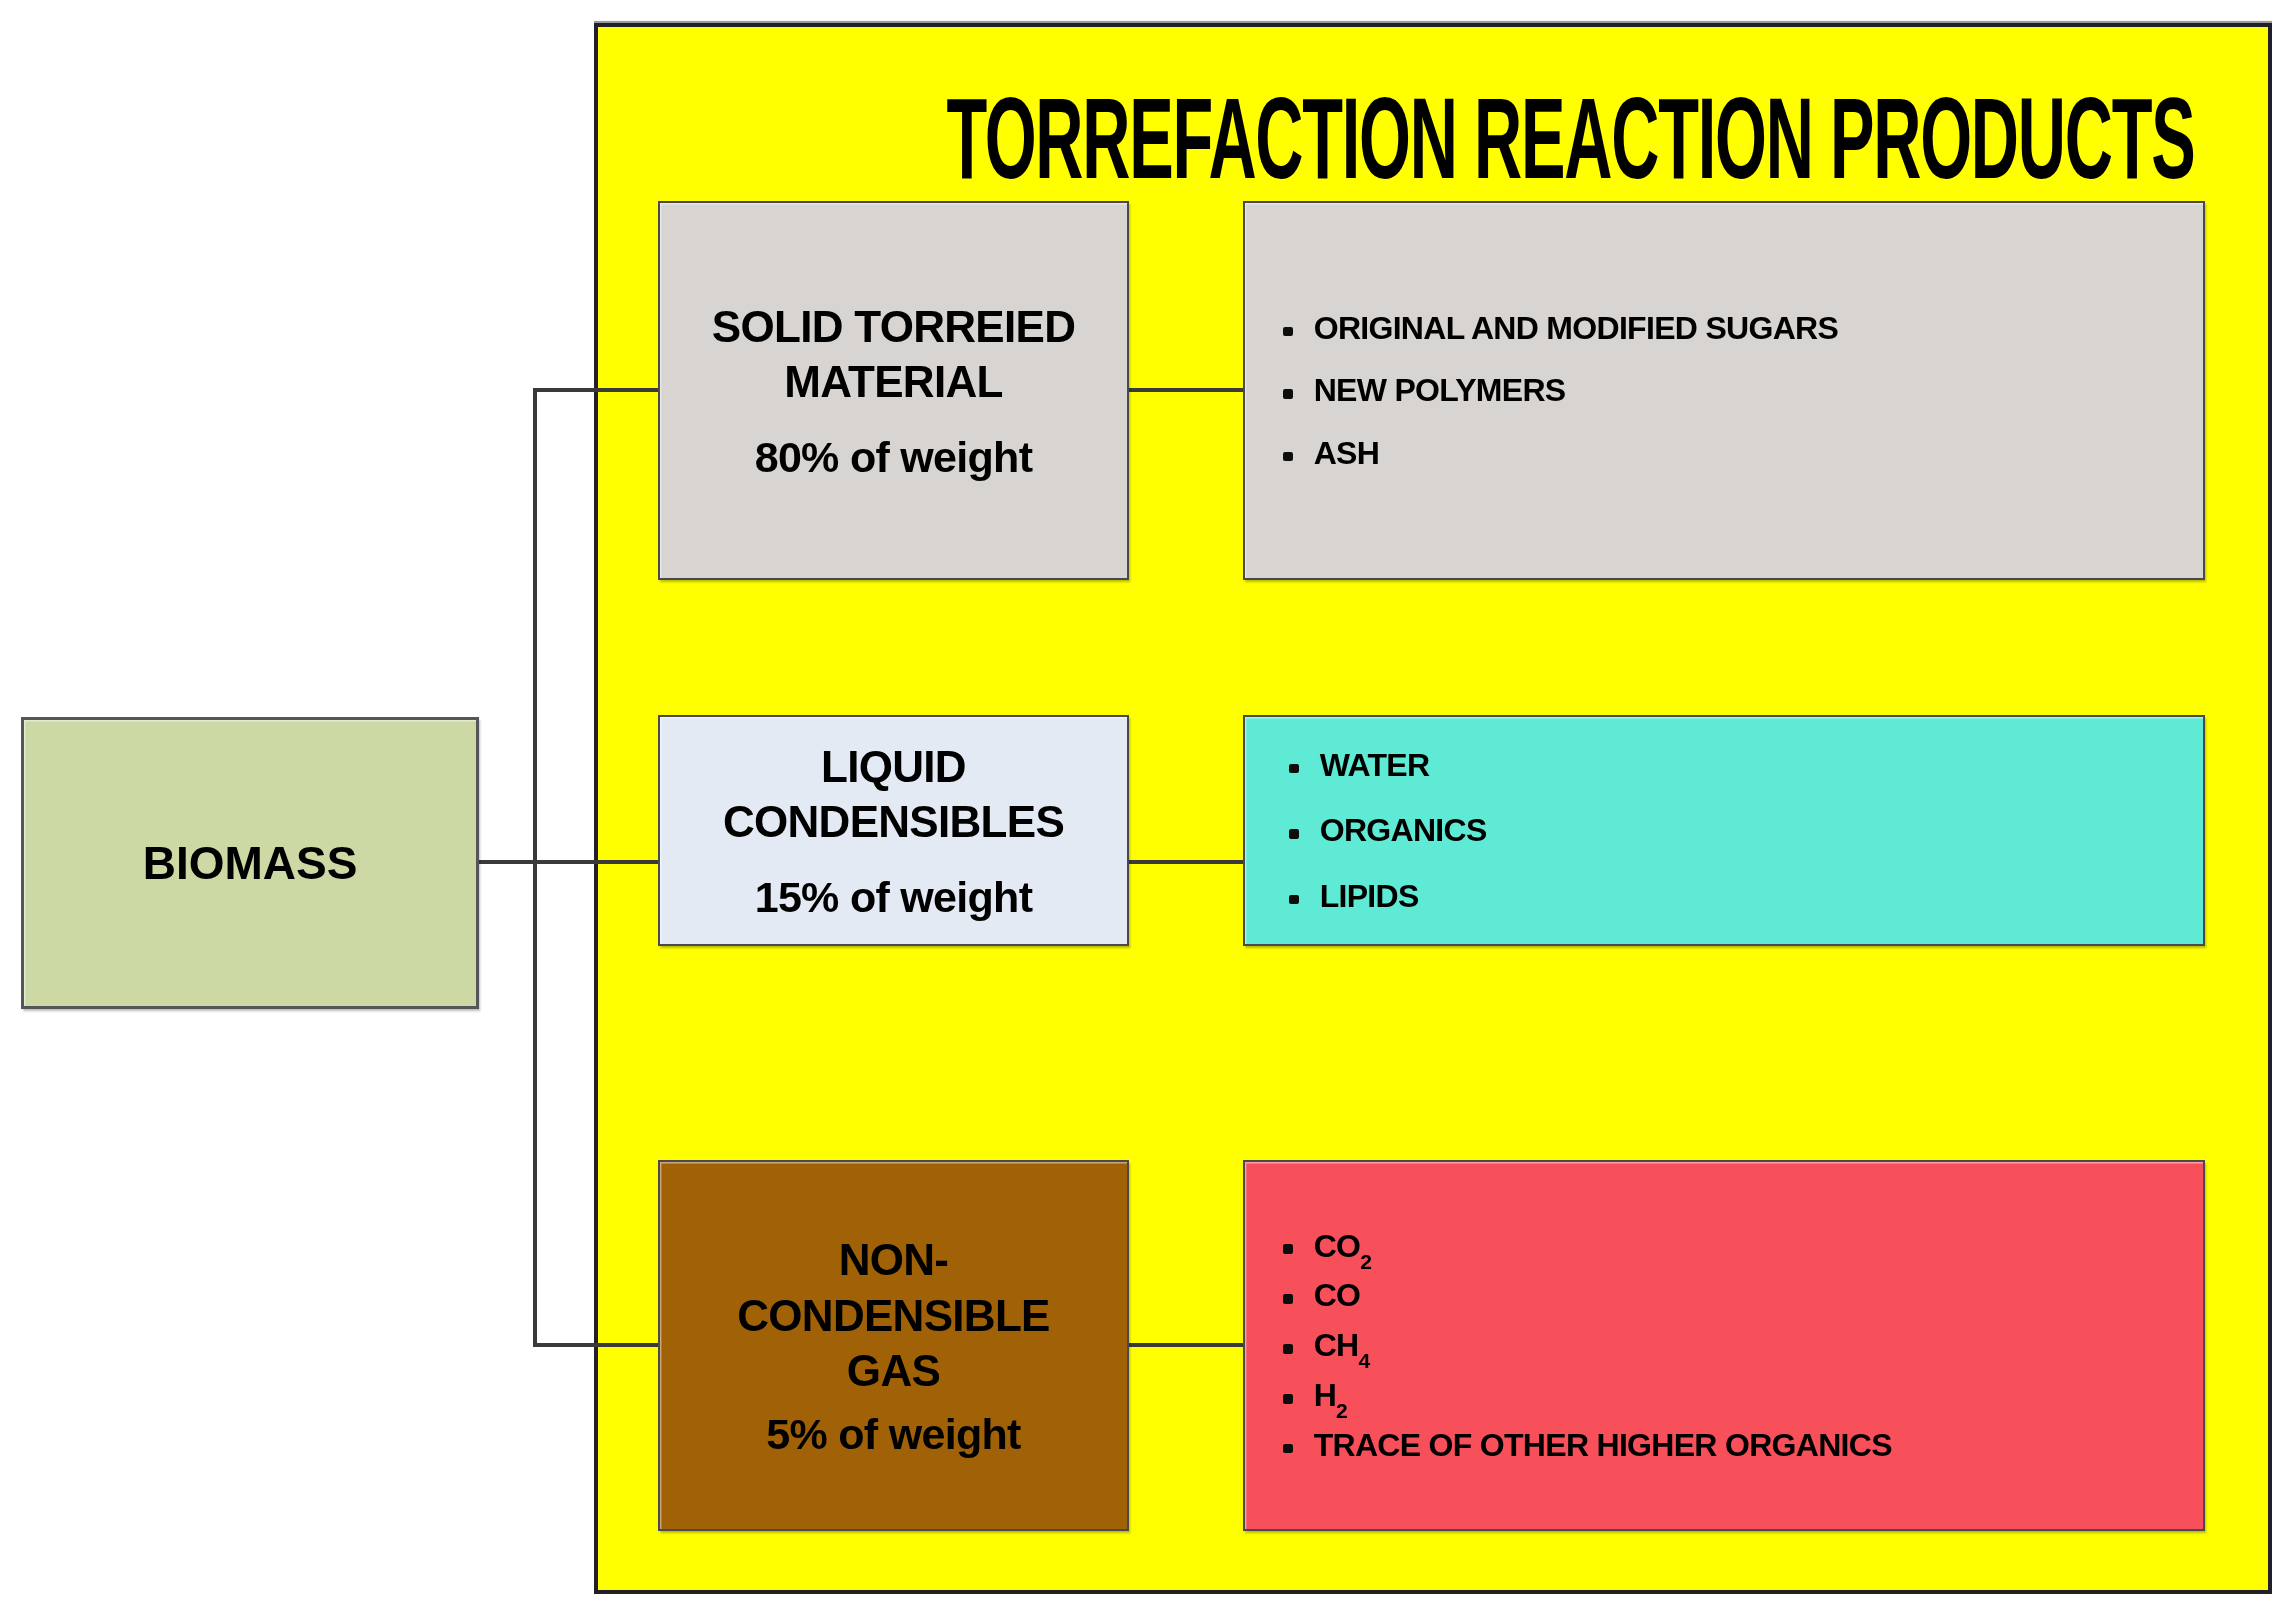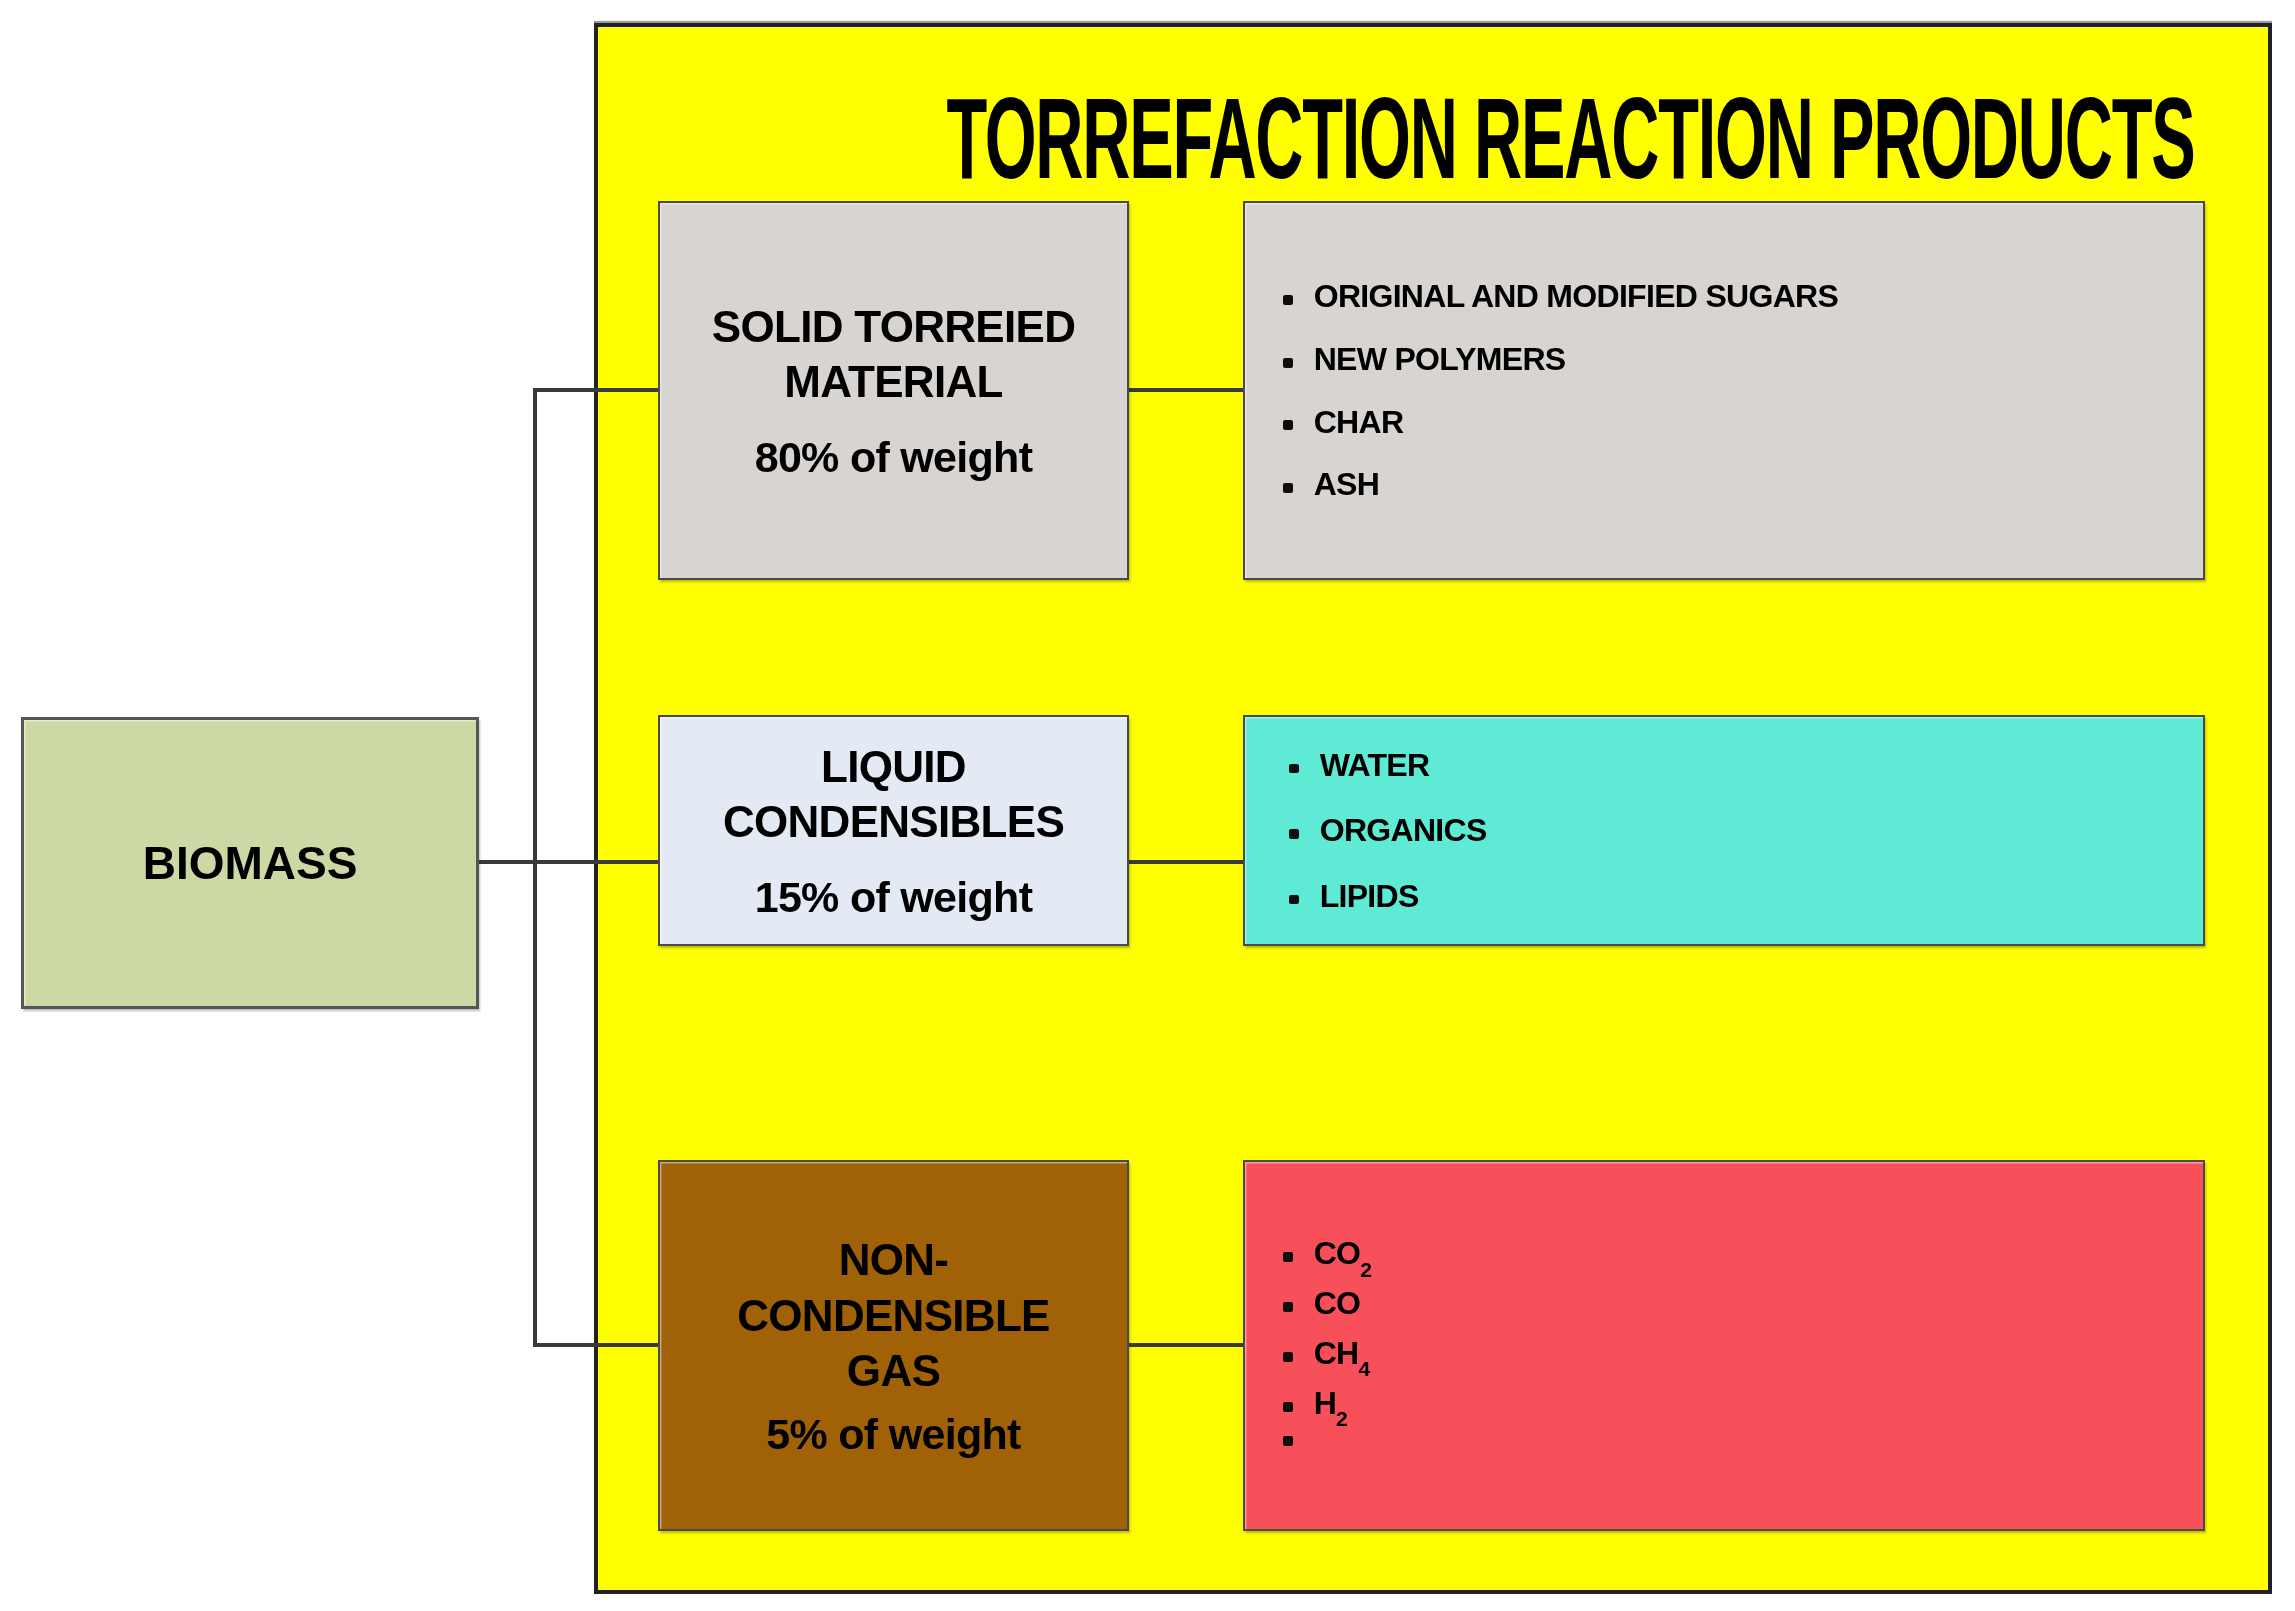--- a/index.html
+++ b/index.html
@@ -75,24 +75,20 @@
         <div class="item">
           <span class="bullet"></span>
           <span>ORIGINAL AND MODIFIED SUGARS</span>
         </div>
         <div class="item">
           <span class="bullet"></span>
           <span>NEW POLYMERS</span>
         </div>
         <div class="item">
           <span class="bullet"></span>
-          <span>CHAR</span>
-        </div>
-        <div class="item">
-          <span class="bullet"></span>
           <span>ASH</span>
         </div>
       </div>
   </div>
 
   <div class="box summary row2-geom" style="background-color: rgb(227, 234, 244);">
     <div class="name-lines">
         <div>LIQUID</div>
         <div>CONDENSIBLES</div>
       </div>
@@ -136,18 +132,19 @@
         <div class="item">
           <span class="bullet"></span>
           <span>CH<sub>4</sub></span>
         </div>
         <div class="item">
           <span class="bullet"></span>
           <span>H<sub>2</sub></span>
         </div>
         <div class="item">
           <span class="bullet"></span>
+          <span>TRACE OF OTHER HIGHER ORGANICS</span>
         </div>
       </div>
   </div>
 
 </div>
 
 
 </body></html>

